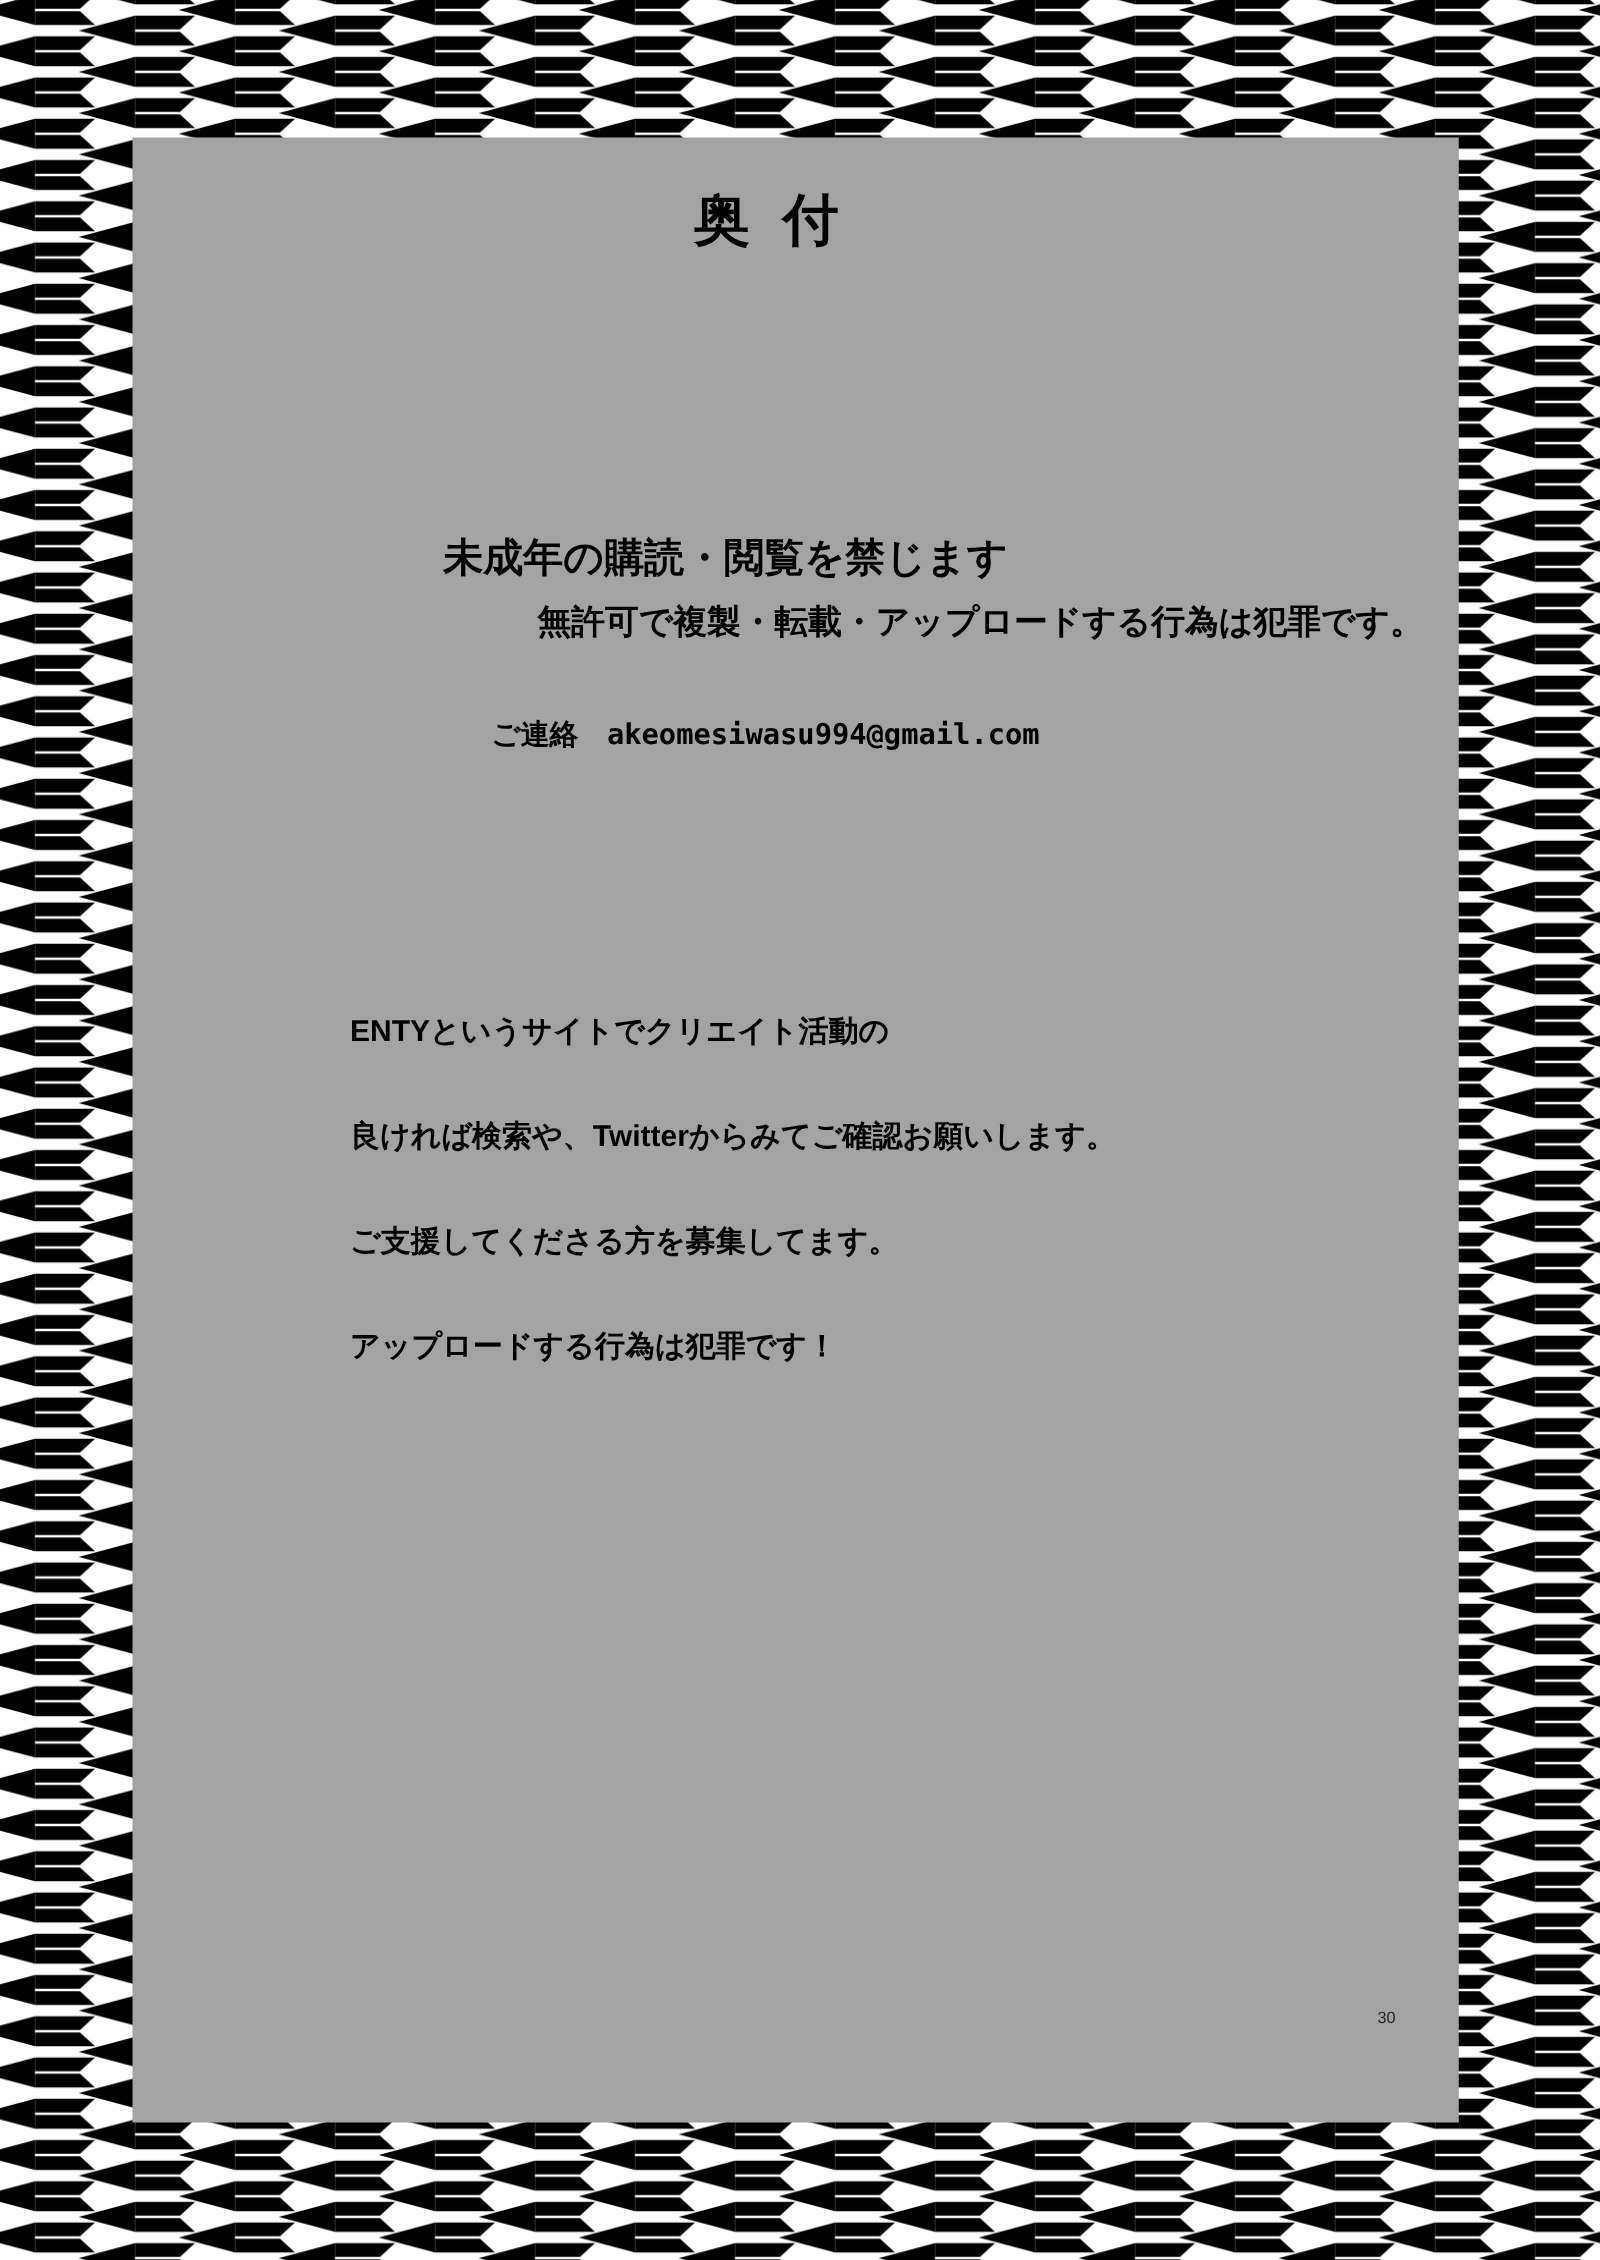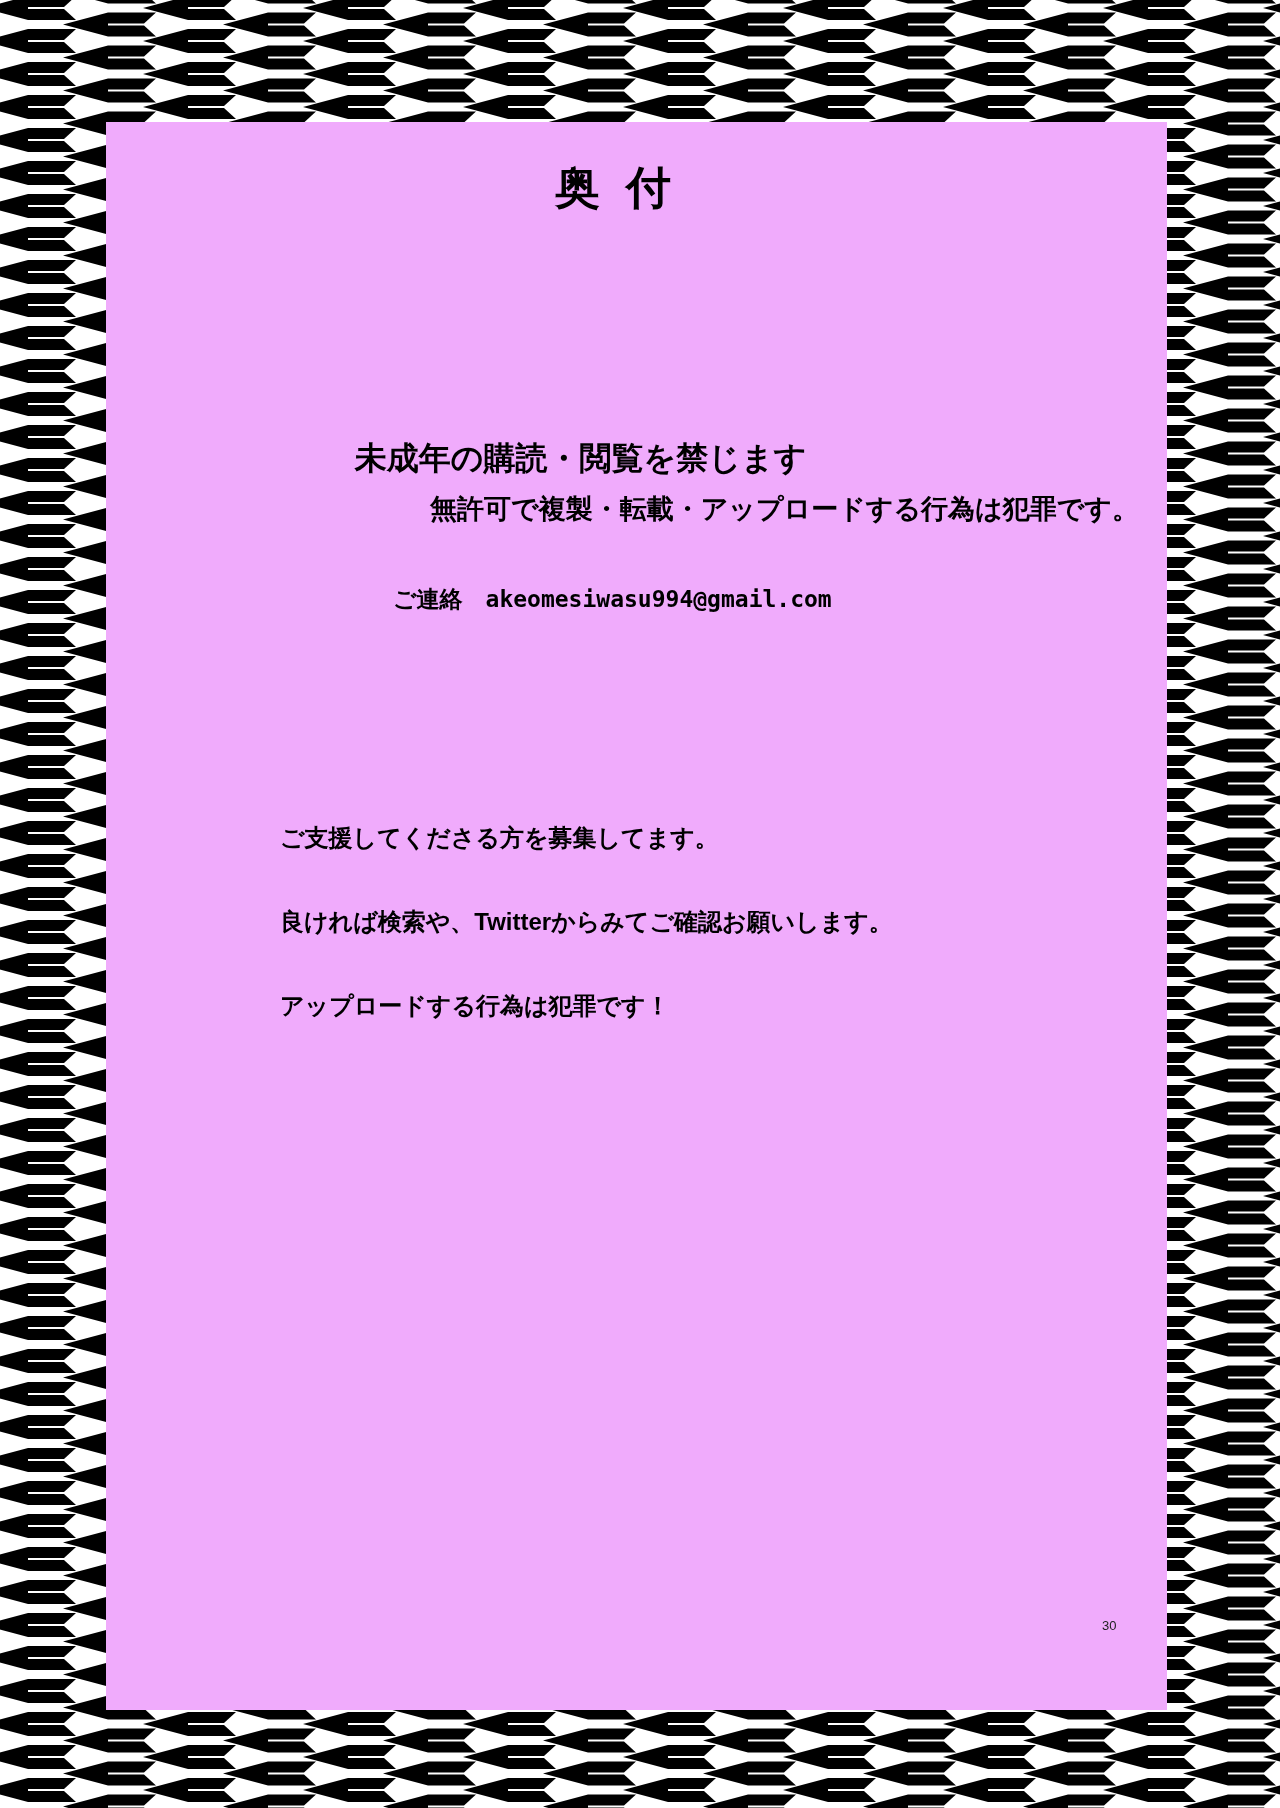--- a/index.html
+++ b/index.html
@@ -6,22 +6,22 @@
   body{
     position:relative;
     width:1280px;height:1808px;
     background:#ffffff;
     font-family:"Liberation Sans",sans-serif;
     color:#000000;
     overflow:hidden;
   }
   .border-svg{position:absolute;left:0;top:0;width:1280px;height:1808px;display:block;}
   .paper{
-    position:absolute;left:106px;top:122px;width:1061px;height:1588px;
-    background:#f0abfc;
+    position:absolute;left:106px;top:110px;width:1061px;height:1588px;
+    background:#a3a3a3;
   }
   .abs{position:absolute;white-space:pre;}
   .title{
     top:36px;left:449px;
     font-size:45px;font-weight:bold;letter-spacing:26px;
   }
   .credits{
     top:131px;left:309px;
     font-size:27px;font-weight:bold;line-height:33px;
   }
@@ -83,20 +83,21 @@
   <div class="abs title">奥付</div>
 
 
   <div class="abs warning1">未成年の購読・閲覧を禁じます</div>
 
   <div class="abs warning2">無許可で複製・転載・アップロードする行為は犯罪です。</div>
 
   <div class="abs contact">ご連絡　akeomesiwasu994@gmail.com</div>
 
   <div class="abs notice">
+    <div>ENTYというサイトでクリエイト活動の</div>
+    <div>良ければ検索や、Twitterからみてご確認お願いします。</div>
     <div>ご支援してくださる方を募集してます。</div>
-    <div>良ければ検索や、Twitterからみてご確認お願いします。</div>
     <div>アップロードする行為は犯罪です！</div>
   </div>
 
   <div class="abs pageno">30</div>
 
 </div>
 
 </body></html>

